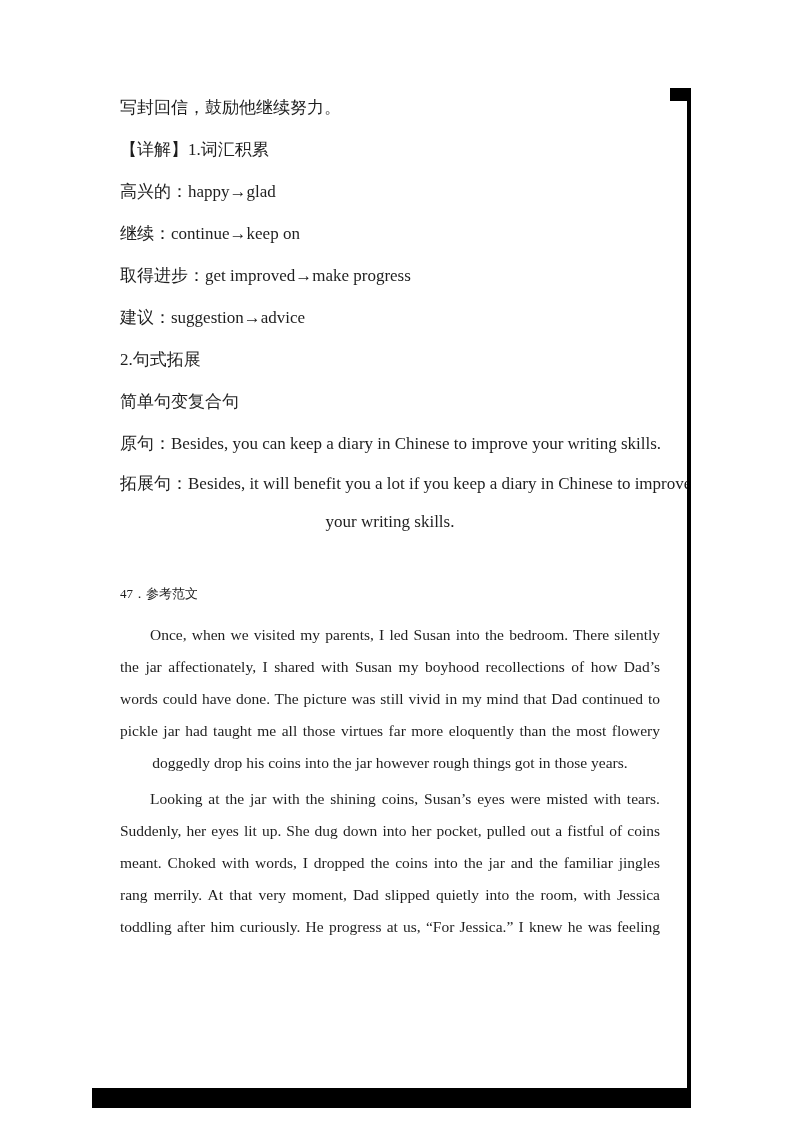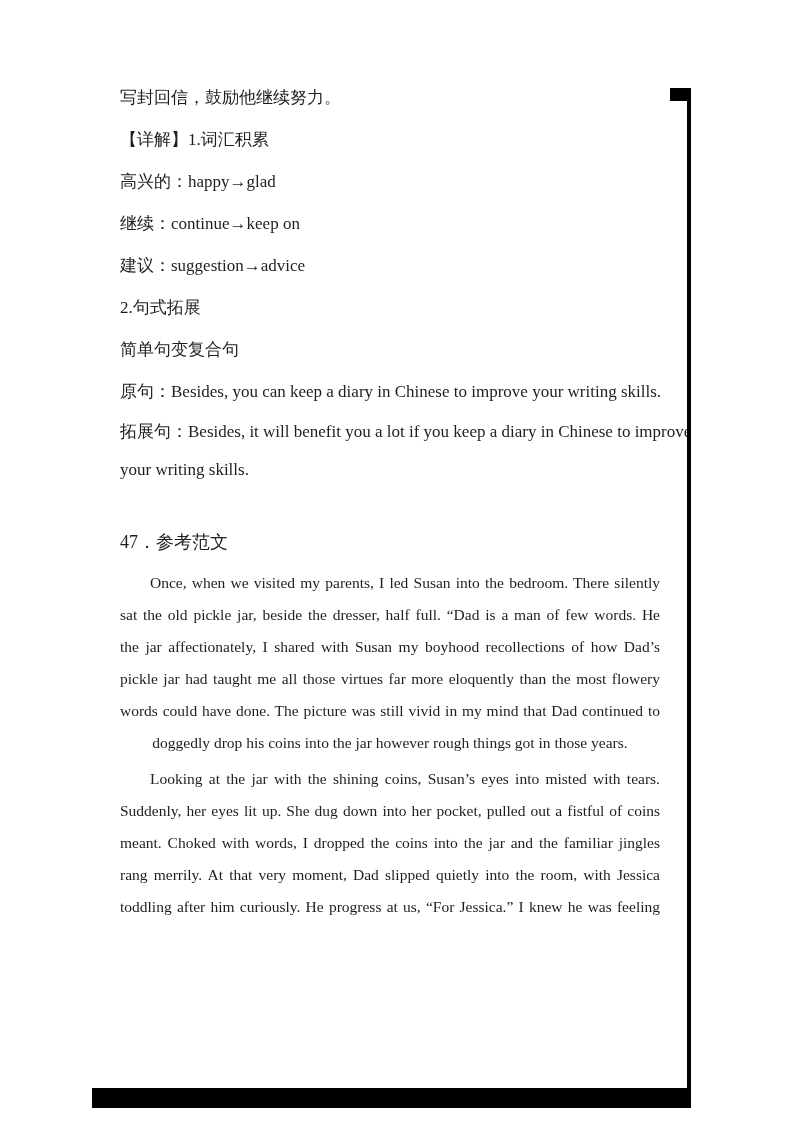--- a/index.html
+++ b/index.html
@@ -11,39 +11,40 @@
     width: 800px;
     height: 1132px;
     position: relative;
     overflow: hidden;
     font-family: "Liberation Serif", "DejaVu Serif", serif;
     color: #1e1e1e;
   }
   .content {
     position: absolute;
     left: 120px;
-    top: 77px;
+    top: 87px;
     width: 540px;
   }
   .row {
     height: 42px;
     line-height: 42px;
     font-size: 17px;
     white-space: nowrap;
   }
   .row2 {
     height: 38px;
     line-height: 38px;
     font-size: 17px;
     white-space: nowrap;
+    text-align: center;
   }
   .rowh {
     height: 42px;
     line-height: 42px;
-    font-size: 18px;
+    font-size: 13px;
     white-space: nowrap;
   }
   .pline {
     height: 32px;
     line-height: 32px;
     font-size: 15.5px;
     white-space: nowrap;
     text-align: center;
   }
   .just {
@@ -76,45 +77,45 @@
   }
 </style>
 </head>
 <body>
 
 <div class="content">
   <div class="row">写封回信，鼓励他继续努力。</div>
   <div class="row">【详解】1.词汇积累</div>
   <div class="row">高兴的：happy→glad</div>
   <div class="row">继续：continue→keep on</div>
+  <div class="row">取得进步：get improved→make progress</div>
   <div class="row">建议：suggestion→advice</div>
   <div class="row">2.句式拓展</div>
   <div class="row">简单句变复合句</div>
   <div class="row">原句：Besides, you can keep a diary in Chinese to improve your writing skills.</div>
   <div class="row2 just">拓展句：Besides, it will benefit you a lot if you keep a diary in Chinese to improve</div>
   <div class="row2">your writing skills.</div>
 
   <div class="sp32"></div>
 
   <div class="rowh">47．参考范文</div>
   <div class="sp4"></div>
 
   <div>
     <div class="pline just"><span class="ind"></span><span class="it">Once, when we visited my parents, I led Susan into the bedroom</span><span>. There silently</span></div>
-    <div class="pline just">sat the old pickle jar, beside the dresser, half full. “Dad is a man of few words. He</div>
     <div class="pline just">the jar affectionately, I shared with Susan my boyhood recollections of how Dad’s</div>
+    <div class="pline just">words could have done. The picture was still vivid in my mind that Dad continued to</div>
     <div class="pline just">pickle jar had taught me all those virtues far more eloquently than the most flowery</div>
-    <div class="pline just">words could have done. The picture was still vivid in my mind that Dad continued to</div>
     <div class="pline">doggedly drop his coins into the jar however rough things got in those years.</div>
   </div>
 
   <div class="sp4"></div>
 
   <div>
-    <div class="pline just"><span class="ind"></span><span class="it">Looking at the jar with the shining coins, Susan’s eyes into misted with tears.</span></div>
+    <div class="pline just"><span class="ind"></span><span class="it">Looking at the jar with the shining coins, Susan’s eyes were misted with tears.</span></div>
     <div class="pline just">Suddenly, her eyes lit up. She dug down into her pocket, pulled out a fistful of coins</div>
     <div class="pline just">meant. Choked with words, I dropped the coins into the jar and the familiar jingles</div>
     <div class="pline just">rang merrily. At that very moment, Dad slipped quietly into the room, with Jessica</div>
     <div class="pline just">toddling after him curiously. He progress at us, “For Jessica.” I knew he was feeling</div>
   </div>
 </div>
 
 <div class="corner-notch"></div>
 <div class="right-edge-line"></div>
 <div class="bottom-bar"></div>

